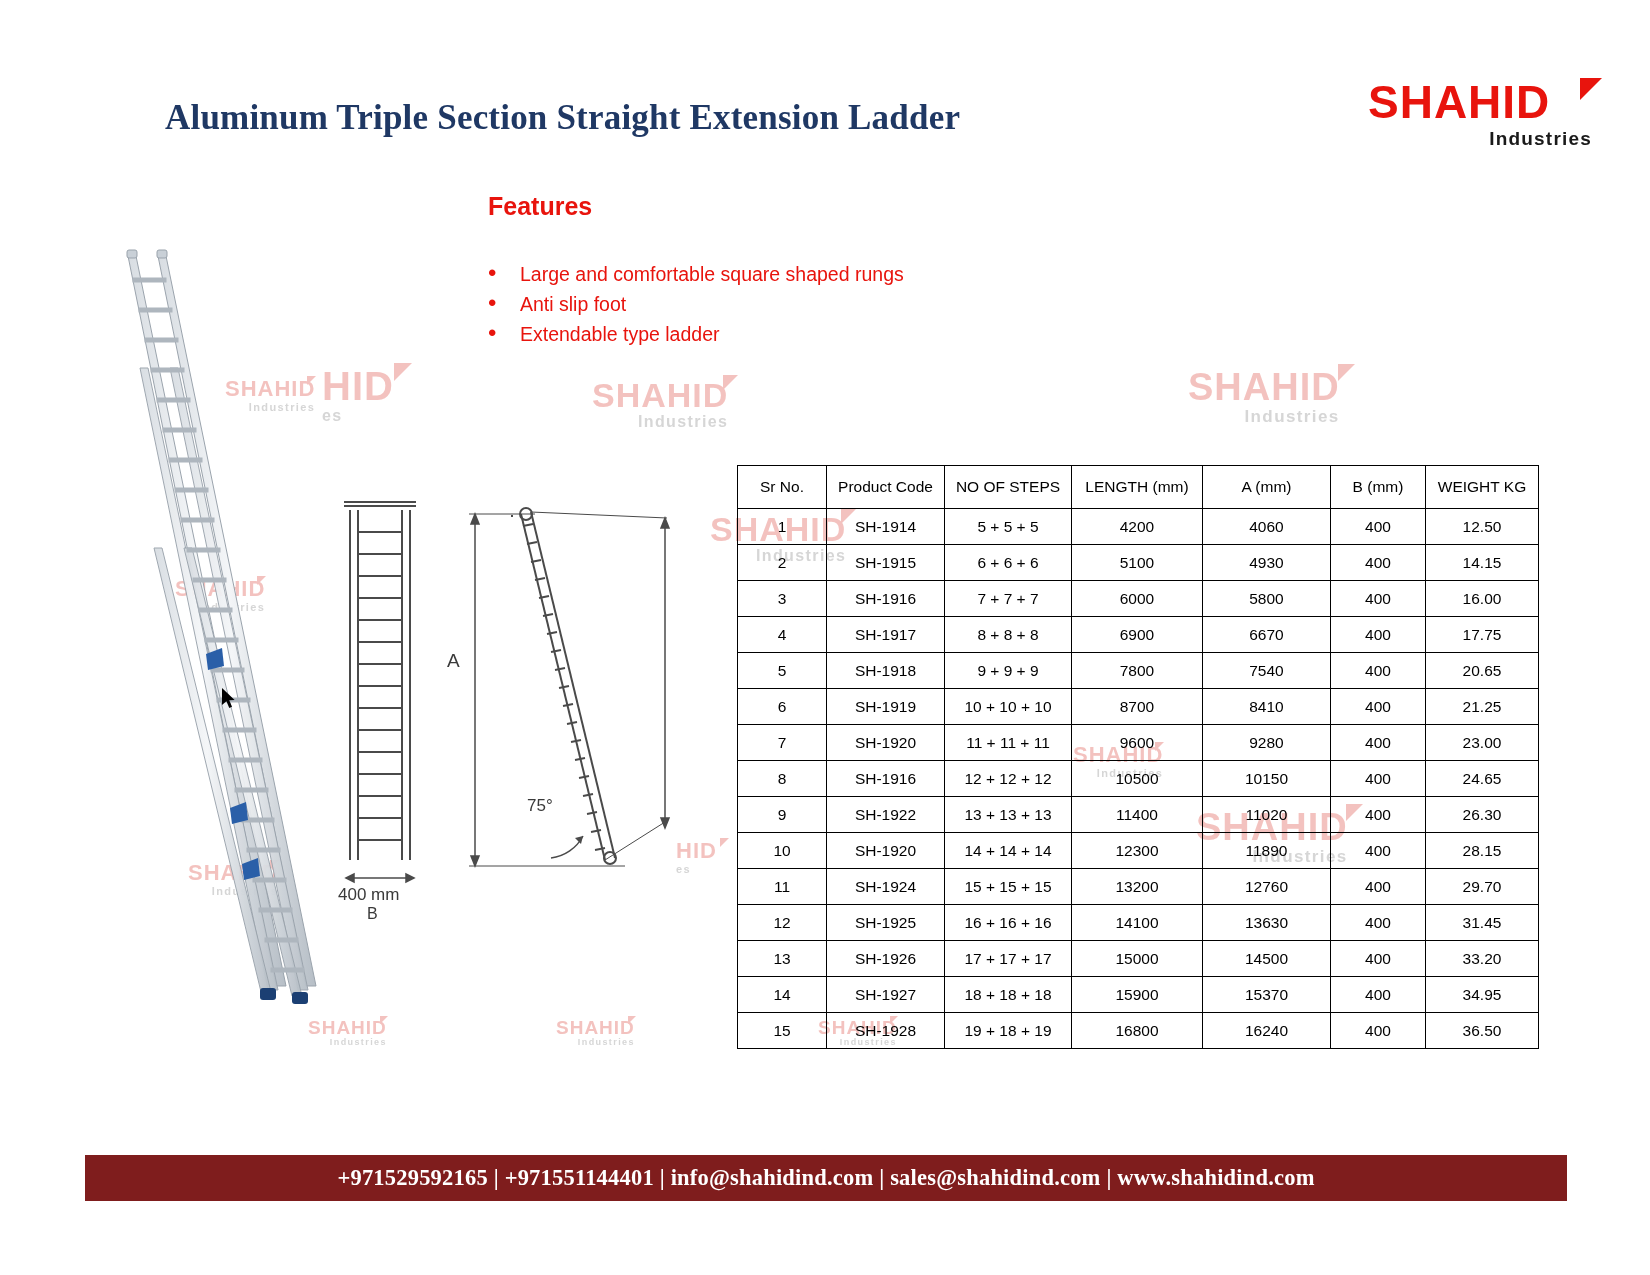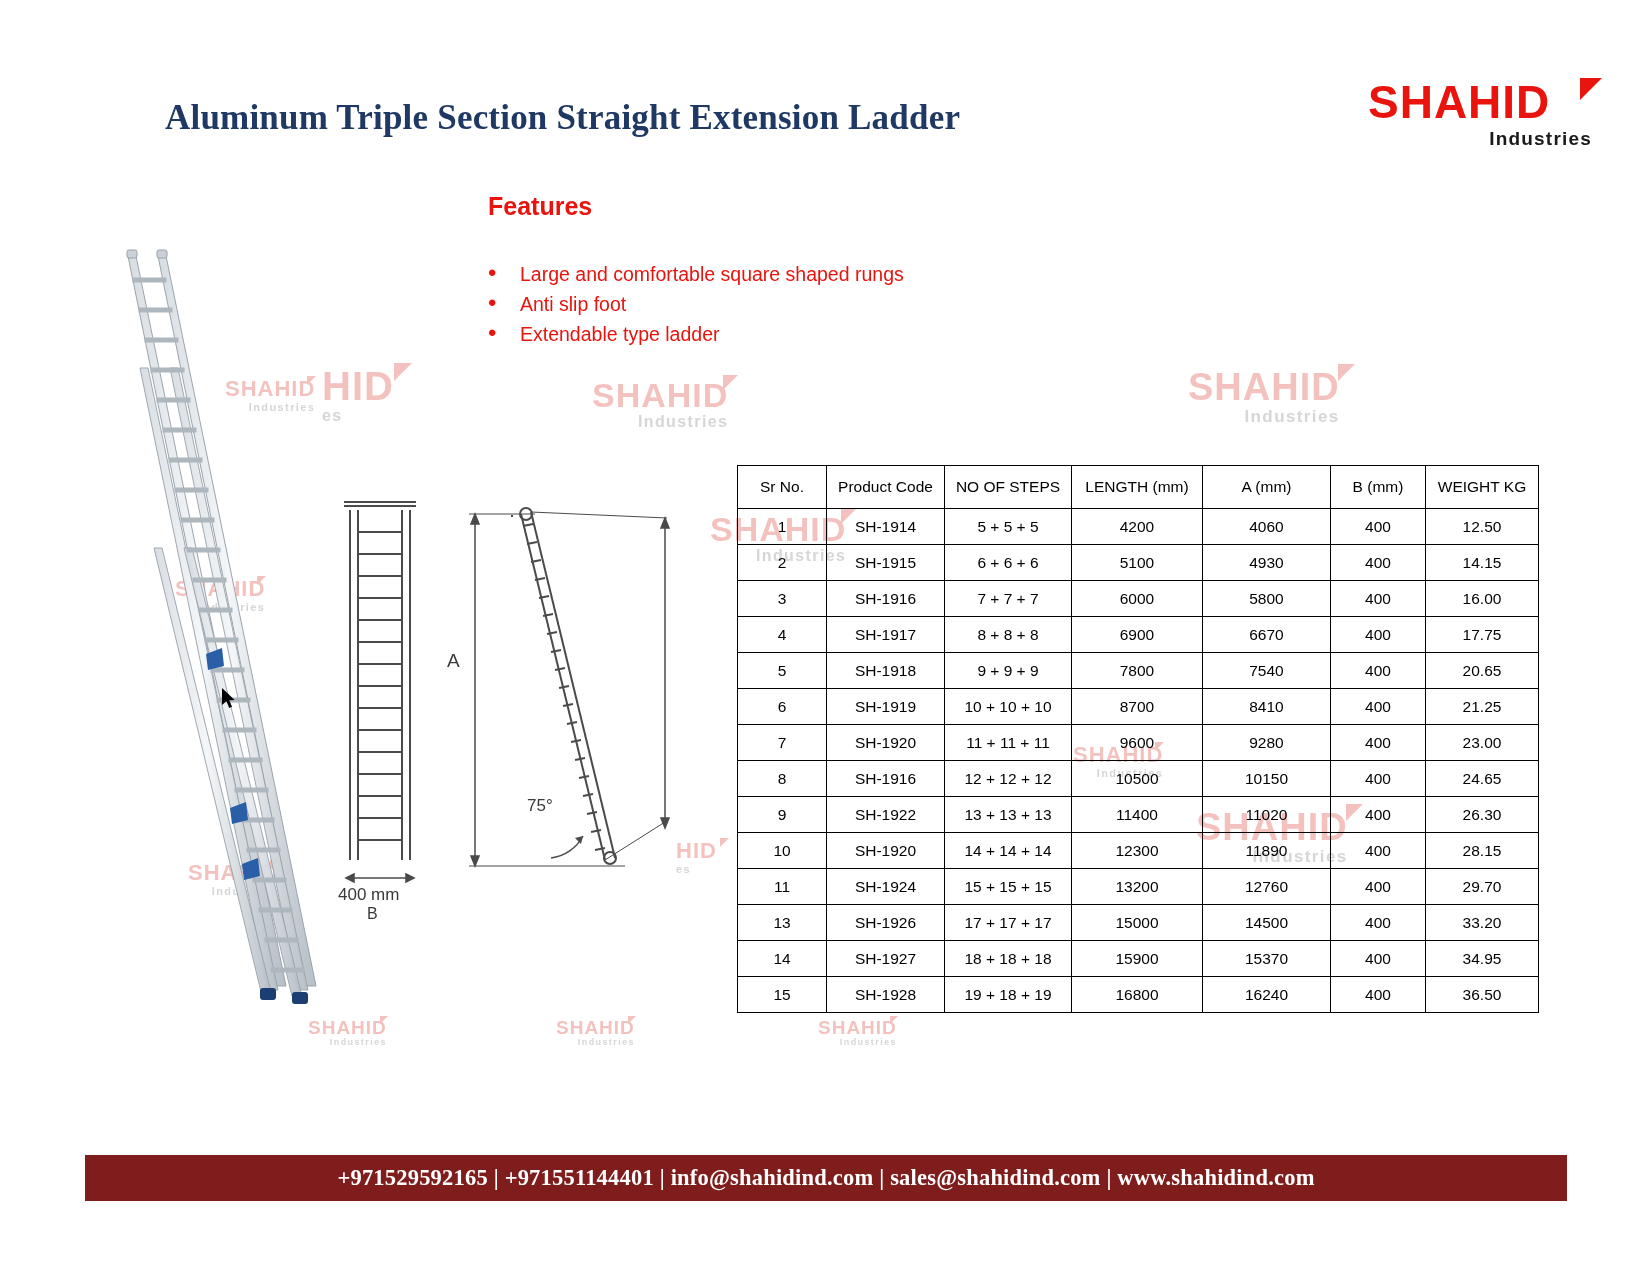--- a/index.html
+++ b/index.html
@@ -554,20 +554,29 @@
       <tr>
         <td>11</td>
         <td>SH-1924</td>
         <td>15 + 15 + 15</td>
         <td>13200</td>
         <td>12760</td>
         <td>400</td>
         <td>29.70</td>
       </tr>
       <tr>
+        <td>12</td>
+        <td>SH-1925</td>
+        <td>16 + 16 + 16</td>
+        <td>14100</td>
+        <td>13630</td>
+        <td>400</td>
+        <td>31.45</td>
+      </tr>
+      <tr>
         <td>13</td>
         <td>SH-1926</td>
         <td>17 + 17 + 17</td>
         <td>15000</td>
         <td>14500</td>
         <td>400</td>
         <td>33.20</td>
       </tr>
       <tr>
         <td>14</td>

